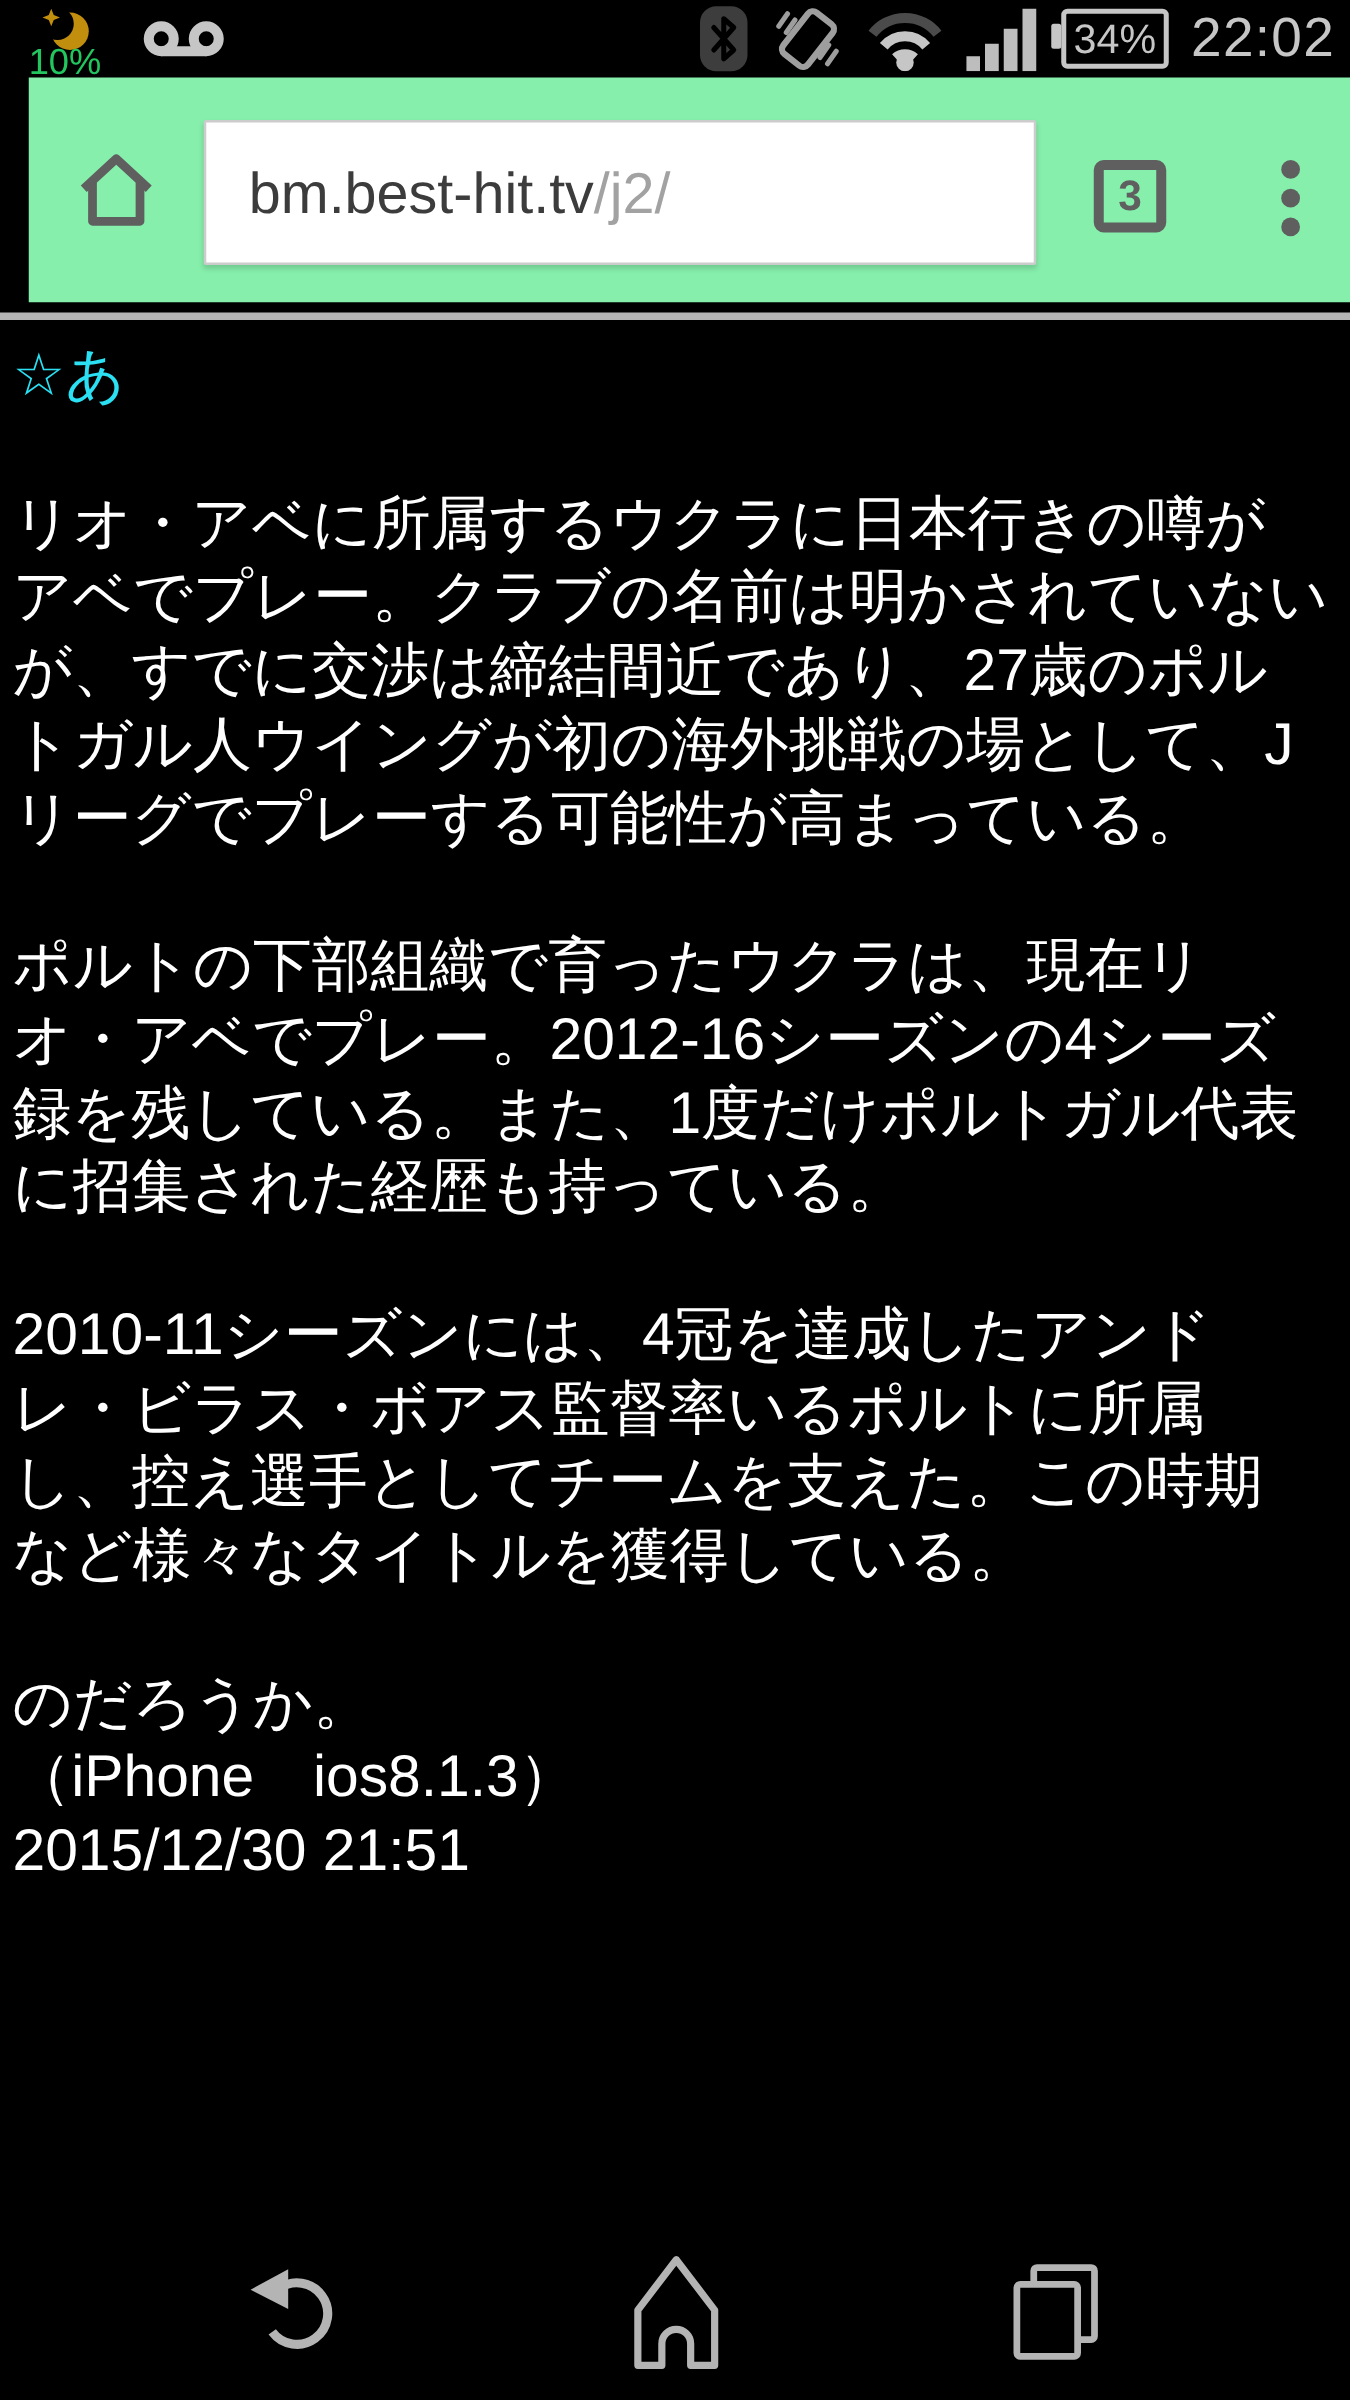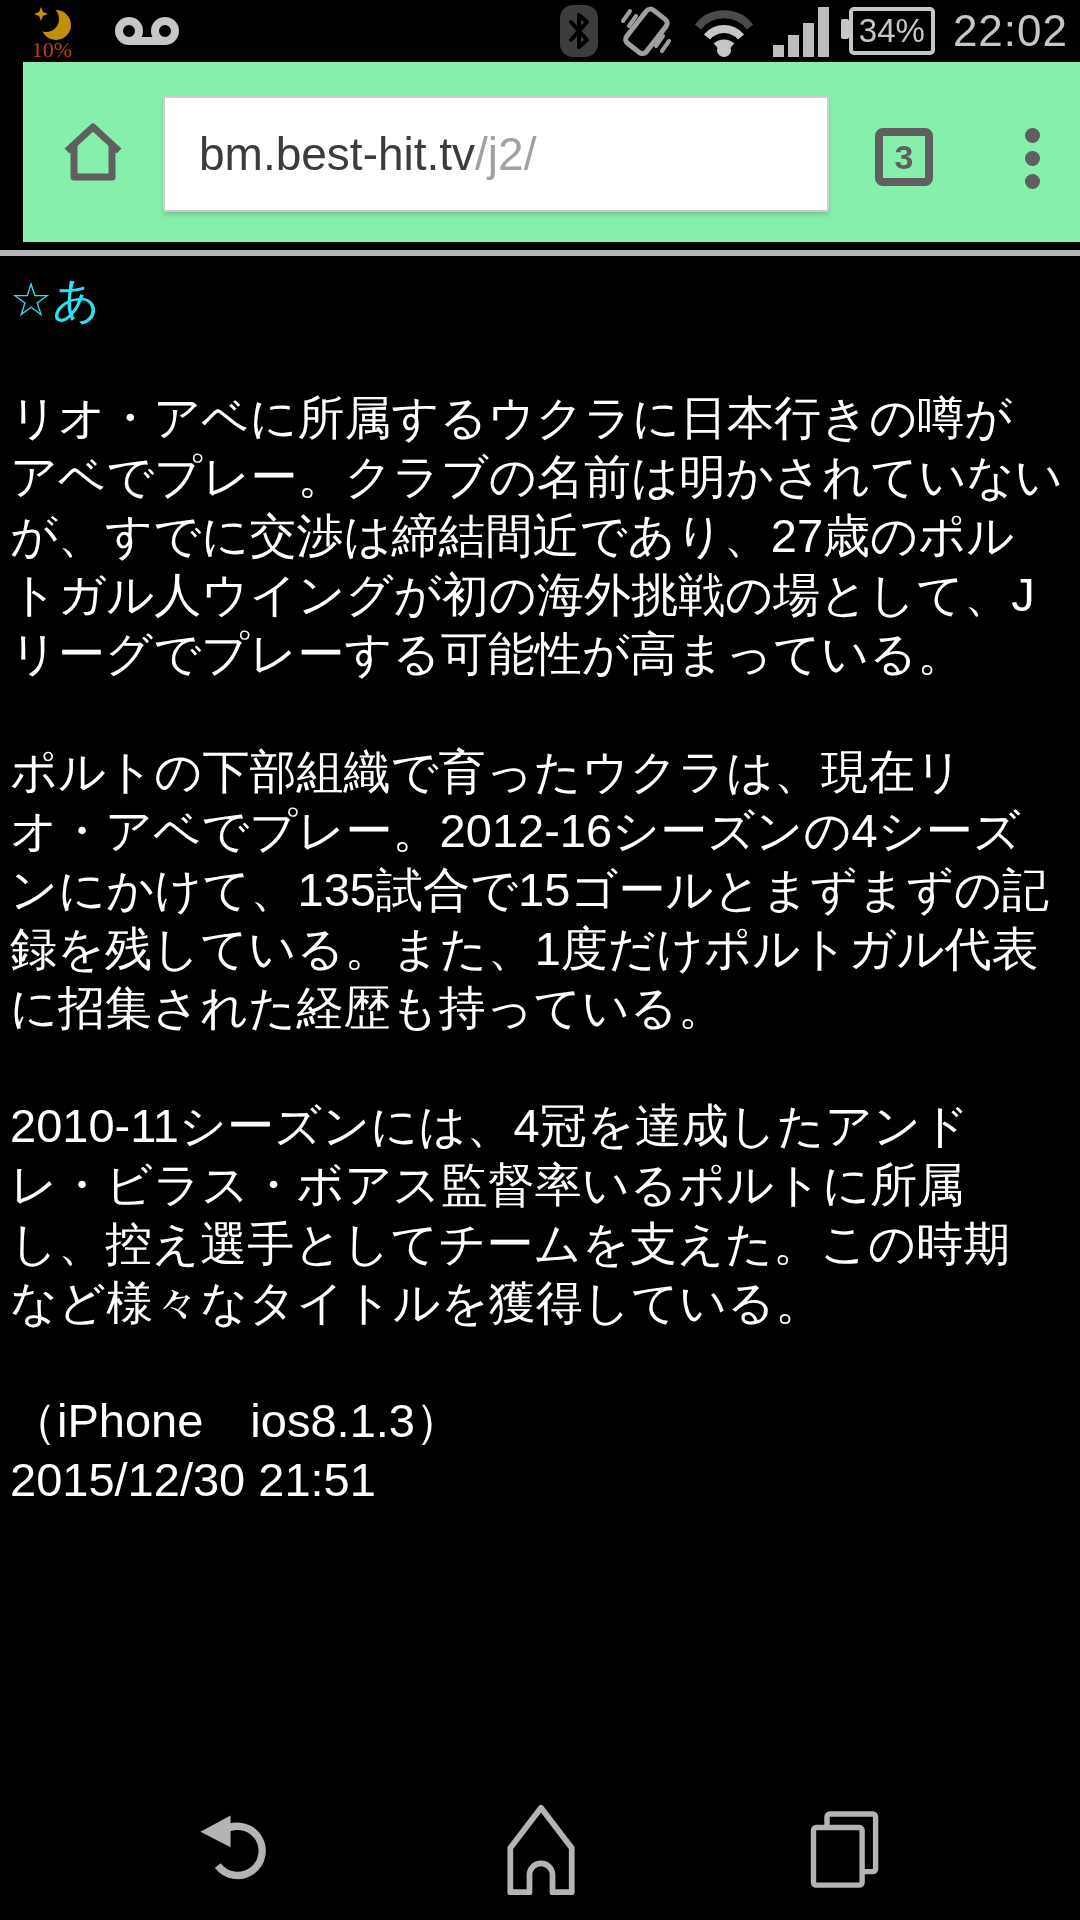--- a/index.html
+++ b/index.html
@@ -8,21 +8,21 @@
     font-family:"Liberation Sans","DejaVu Sans",sans-serif;
   }
 
   
   .status-bar {
     position:absolute; top:0; left:0; width:1080px; height:62px;
     background:#000; display:flex; align-items:center;
   }
   .sb-left { display:flex; align-items:flex-start; padding-left:20px; }
   .stamina { display:flex; flex-direction:column; align-items:center; width:64px; margin-top:4px; }
-  .stamina-pct { font-size:22px; color:#c2410c; line-height:22px; margin-top:-2px;font-family:Liberation Serif, serif; }
+  .stamina-pct { font-size:29px; color:#22c55e; line-height:22px; margin-top:-2px; }
   .voicemail-wrap { margin-left:30px; margin-top:12px; }
   .sb-right { margin-left:auto; display:flex; align-items:center; padding-right:12px; }
   .sb-right > * { margin-left:18px; }
   .battery {
     position:relative; width:78px; height:40px; border:4px solid #c6c6c6; border-radius:5px;
     display:flex; align-items:center; justify-content:center;
   }
   .battery::before {
     content:""; position:absolute; left:-12px; top:8px; width:8px; height:20px;
     background:#c6c6c6; border-radius:2px;
@@ -168,35 +168,35 @@
       <div class="line">アベでプレー。クラブの名前は明かされていない</div>
       <div class="line">が、すでに交渉は締結間近であり、27歳のポル</div>
       <div class="line">トガル人ウイングが初の海外挑戦の場として、J</div>
       <div class="line">リーグでプレーする可能性が高まっている。</div>
     <p></p>
 
     <p class="para">
       </p>
       <div class="line">ポルトの下部組織で育ったウクラは、現在リ</div>
       <div class="line">オ・アベでプレー。2012-16シーズンの4シーズ</div>
-      <div class="line">ンにかけて、135試合で15ゴールとまずまずの記</div>
       <div class="line">録を残している。また、1度だけポルトガル代表</div>
       <div class="line">に招集された経歴も持っている。</div>
     <p></p>
 
     <p class="para">
       </p>
       <div class="line">2010-11シーズンには、4冠を達成したアンド</div>
       <div class="line">レ・ビラス・ボアス監督率いるポルトに所属</div>
       <div class="line">し、控え選手としてチームを支えた。この時期</div>
       <div class="line">など様々なタイトルを獲得している。</div>
     <p></p>
 
     <p class="para">
       </p>
+      <div class="line">のだろうか。</div>
       <div class="line">（iPhone　ios8.1.3）</div>
       <div class="line">2015/12/30 21:51</div>
     <p></p>
   </main>
 
   <nav class="nav-bar">
     <div class="nav-btn">
       <svg width="92" height="82" viewBox="0 0 100 90">
         <path d="M36 24 A27 27 0 1 1 30 62" fill="none" stroke="#b4b4b4" stroke-width="8"></path>
         <polygon points="44,7 44,42 11,25" fill="#b4b4b4"></polygon>

